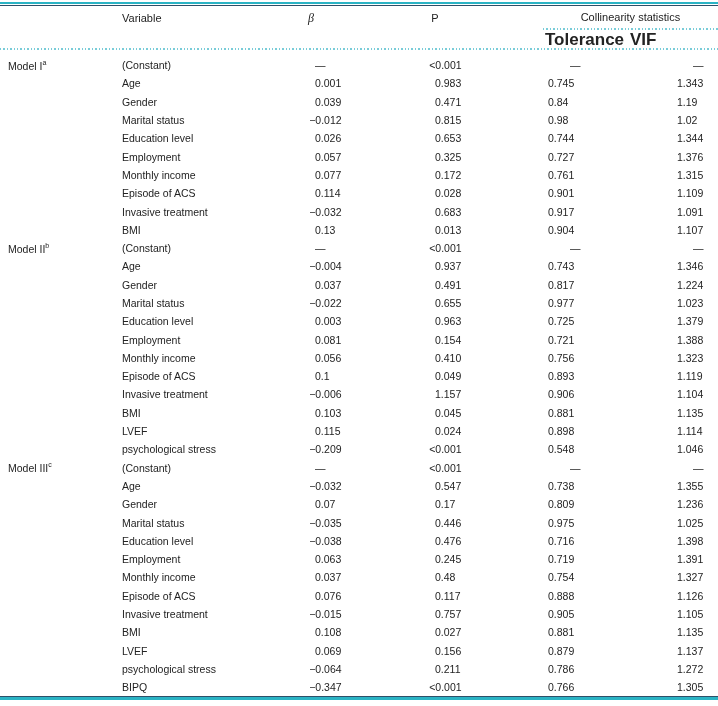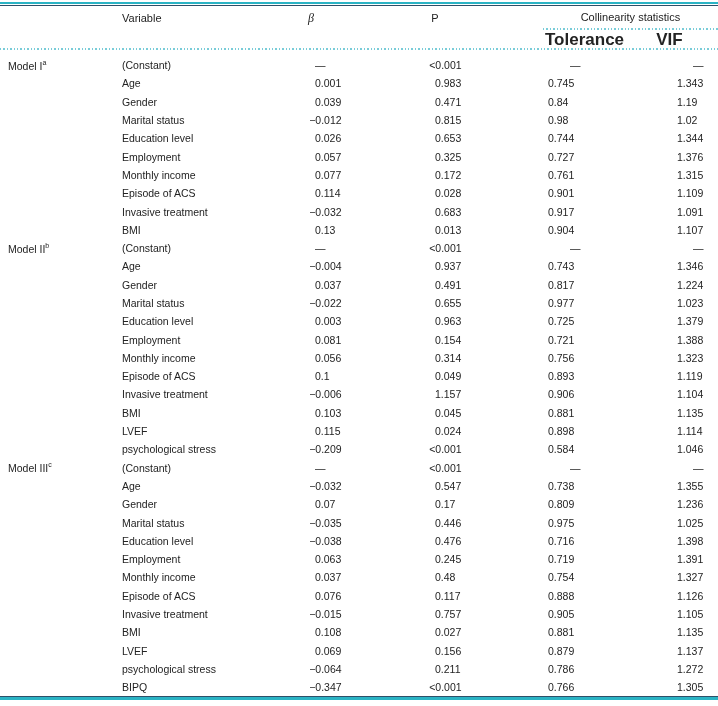--- a/index.html
+++ b/index.html
@@ -37,21 +37,21 @@
   .hp{text-align:center;font-size:11px;}
   .group{grid-column:5/7;margin-left:48px;position:relative;height:100%;}
   .gtext{text-align:center;line-height:22px;}
   .dotted{
     height:2px;
     background-image:repeating-linear-gradient(90deg,var(--dotted) 0 1.3px,transparent 1.3px 3.4px);
   }
   .group .dotted{position:absolute;left:0;right:0;bottom:0;}
   .hrow2{height:16px;align-items:center;font-weight:bold;font-size:17px;}
   .htol{padding-left:50px;}
-  .hvif{text-align:center;padding-right:9px;}
+  .hvif{text-align:left;padding-right:9px;}
   .dotted.full{margin-top:2px;}
   .head-gap{height:6px;}
 
   
   .row{height:18.3px;align-items:center;font-size:10.5px;}
   .c-model{padding-left:8px;}
   .c-model sup{font-size:7px;}
   .c-var{padding-left:1px;}
   .num{display:inline-block;}
   .c-beta .num{margin-left:25px;}
@@ -225,21 +225,21 @@
         <div class="cell c-var">Employment</div>
         <div class="cell c-beta"><span class="num">0.081</span></div>
         <div class="cell c-p"><span class="num">0.154</span></div>
         <div class="cell c-tol"><span class="num">0.721</span></div>
         <div class="cell c-vif"><span class="num">1.388</span></div>
       </div>
       <div class="grid row">
         <div class="cell c-model"></div>
         <div class="cell c-var">Monthly income</div>
         <div class="cell c-beta"><span class="num">0.056</span></div>
-        <div class="cell c-p"><span class="num">0.314</span></div>
+        <div class="cell c-p"><span class="num">0.410</span></div>
         <div class="cell c-tol"><span class="num">0.756</span></div>
         <div class="cell c-vif"><span class="num">1.323</span></div>
       </div>
       <div class="grid row">
         <div class="cell c-model"></div>
         <div class="cell c-var">Episode of ACS</div>
         <div class="cell c-beta"><span class="num">0.1</span></div>
         <div class="cell c-p"><span class="num">0.049</span></div>
         <div class="cell c-tol"><span class="num">0.893</span></div>
         <div class="cell c-vif"><span class="num">1.119</span></div>
@@ -266,21 +266,21 @@
         <div class="cell c-beta"><span class="num">0.115</span></div>
         <div class="cell c-p"><span class="num">0.024</span></div>
         <div class="cell c-tol"><span class="num">0.898</span></div>
         <div class="cell c-vif"><span class="num">1.114</span></div>
       </div>
       <div class="grid row">
         <div class="cell c-model"></div>
         <div class="cell c-var">psychological stress</div>
         <div class="cell c-beta"><span class="num hang">−0.209</span></div>
         <div class="cell c-p"><span class="num hang">&lt;0.001</span></div>
-        <div class="cell c-tol"><span class="num">0.584</span></div>
+        <div class="cell c-tol"><span class="num">0.548</span></div>
         <div class="cell c-vif"><span class="num">1.046</span></div>
       </div>
       <div class="grid row">
         <div class="cell c-model"><span>Model III</span><sup>c</sup></div>
         <div class="cell c-var">(Constant)</div>
         <div class="cell c-beta"><span class="num dash">—</span></div>
         <div class="cell c-p"><span class="num hang">&lt;0.001</span></div>
         <div class="cell c-tol"><span class="num dash">—</span></div>
         <div class="cell c-vif"><span class="num dash">—</span></div>
       </div>

